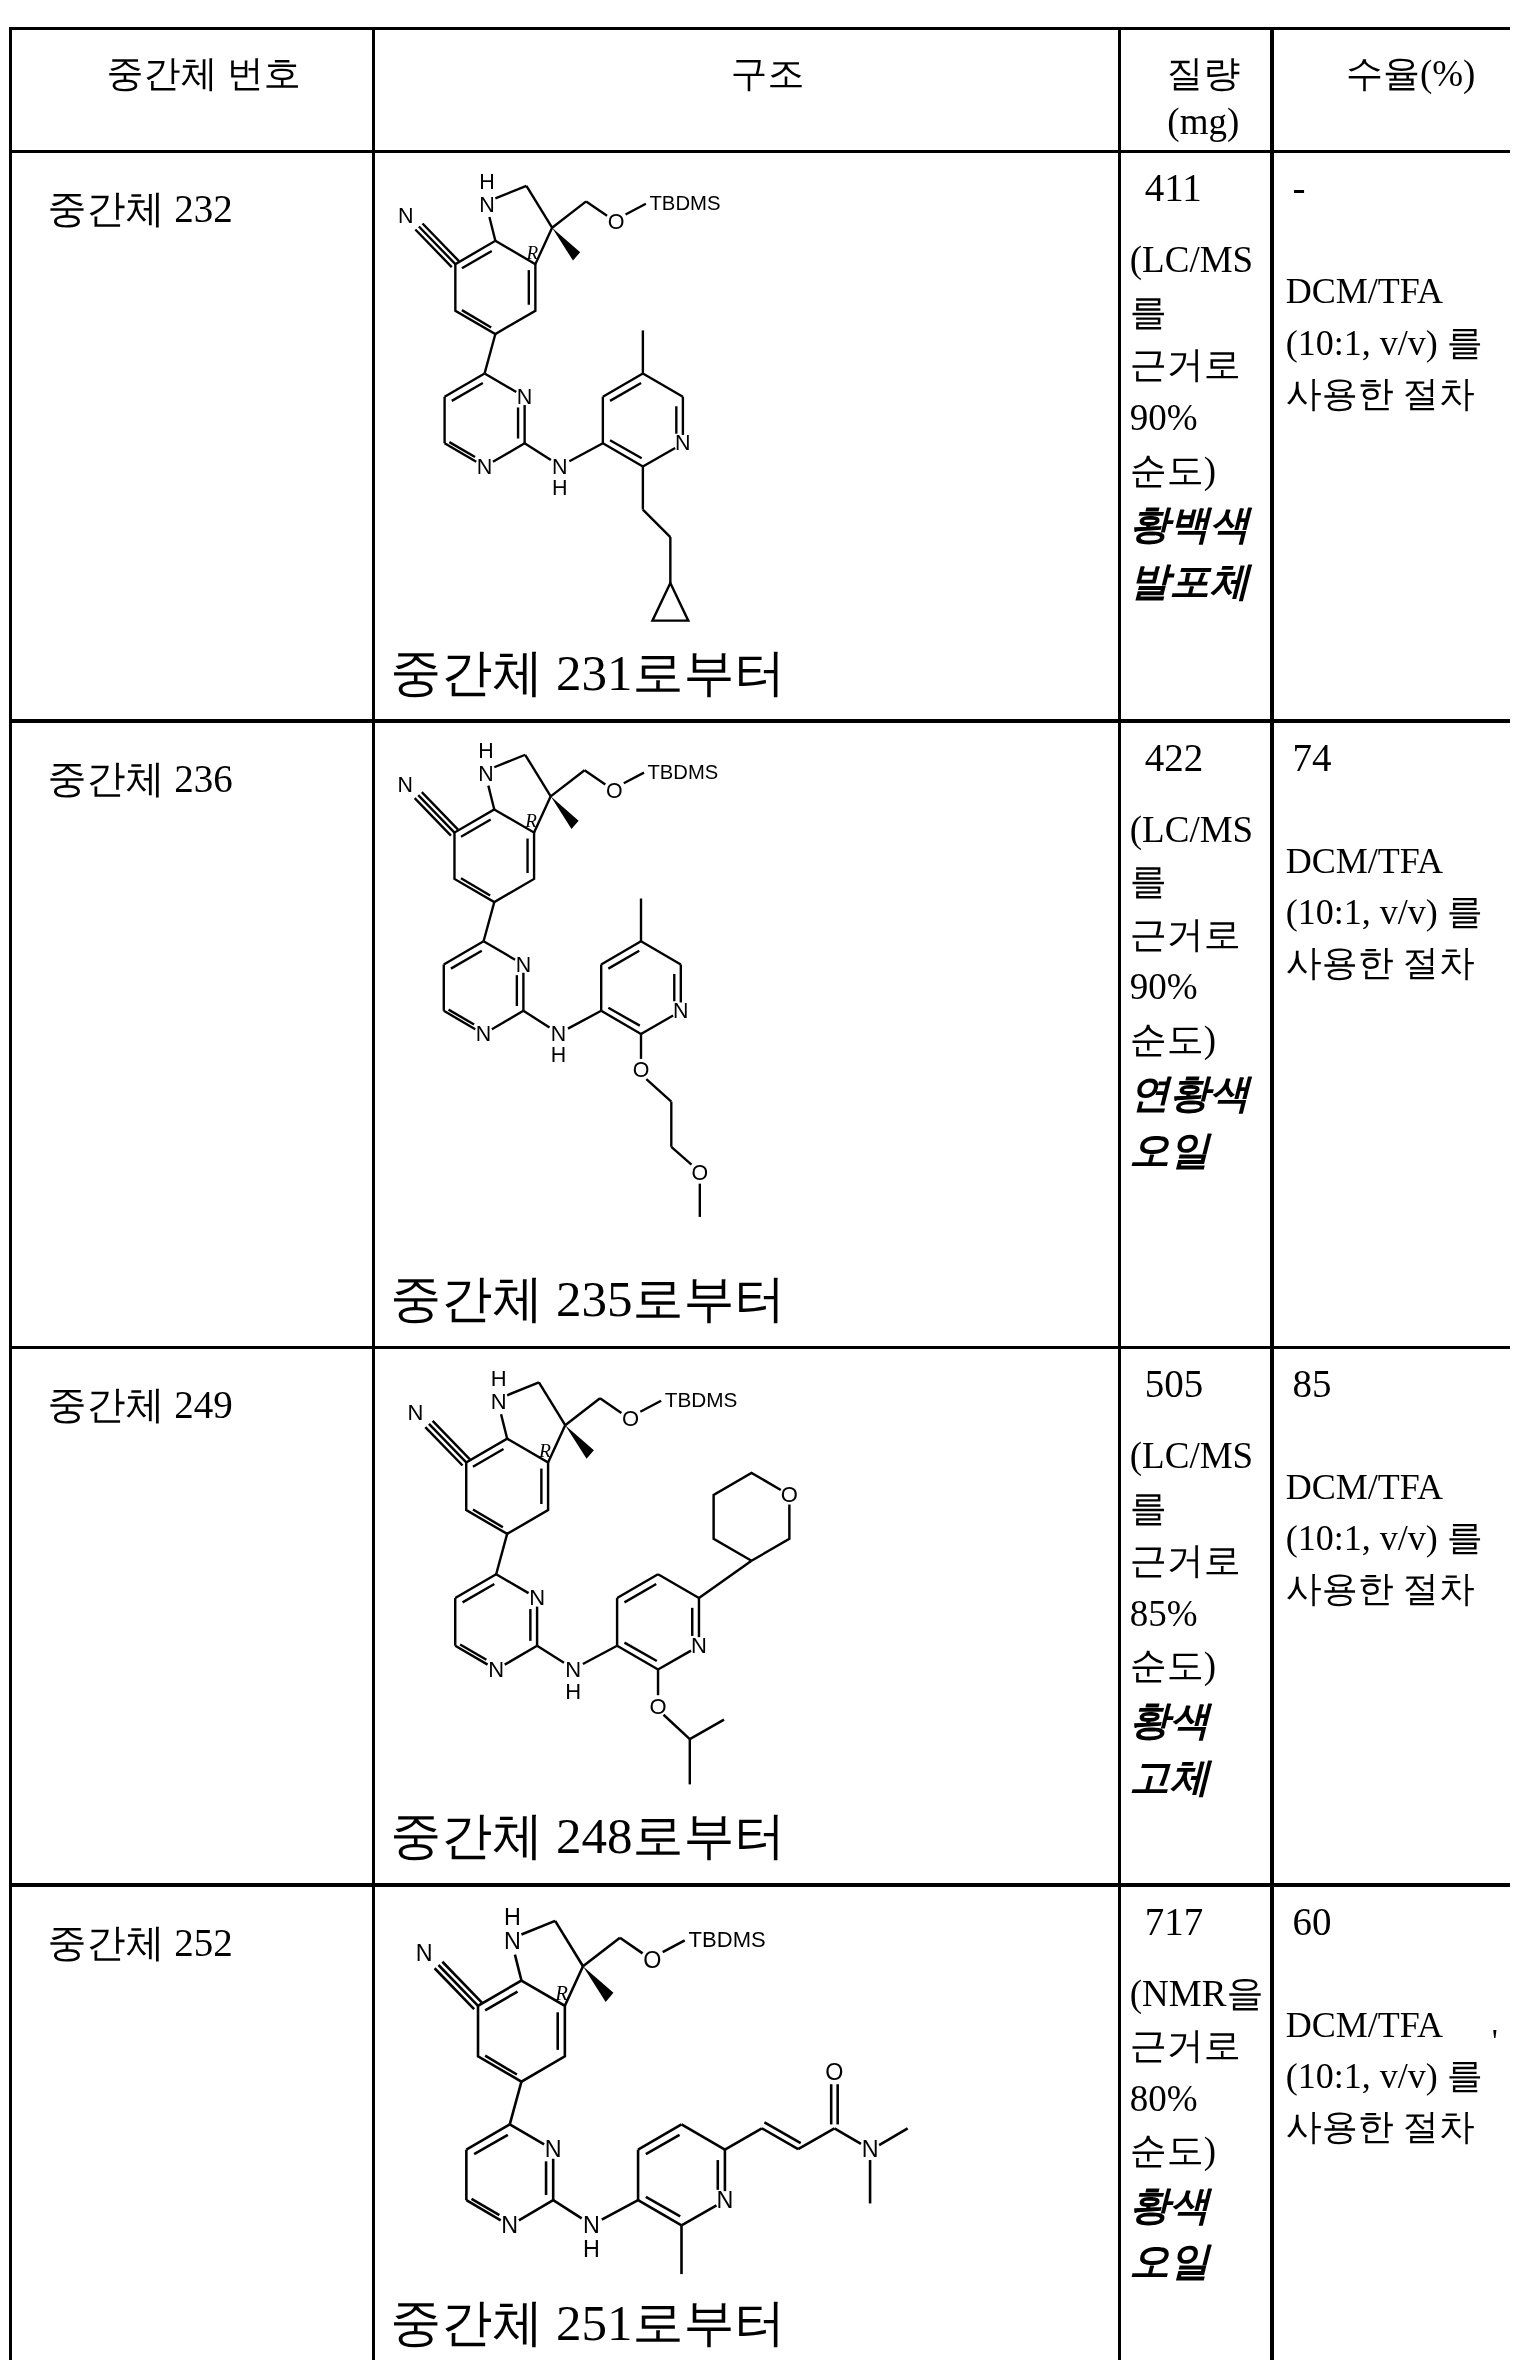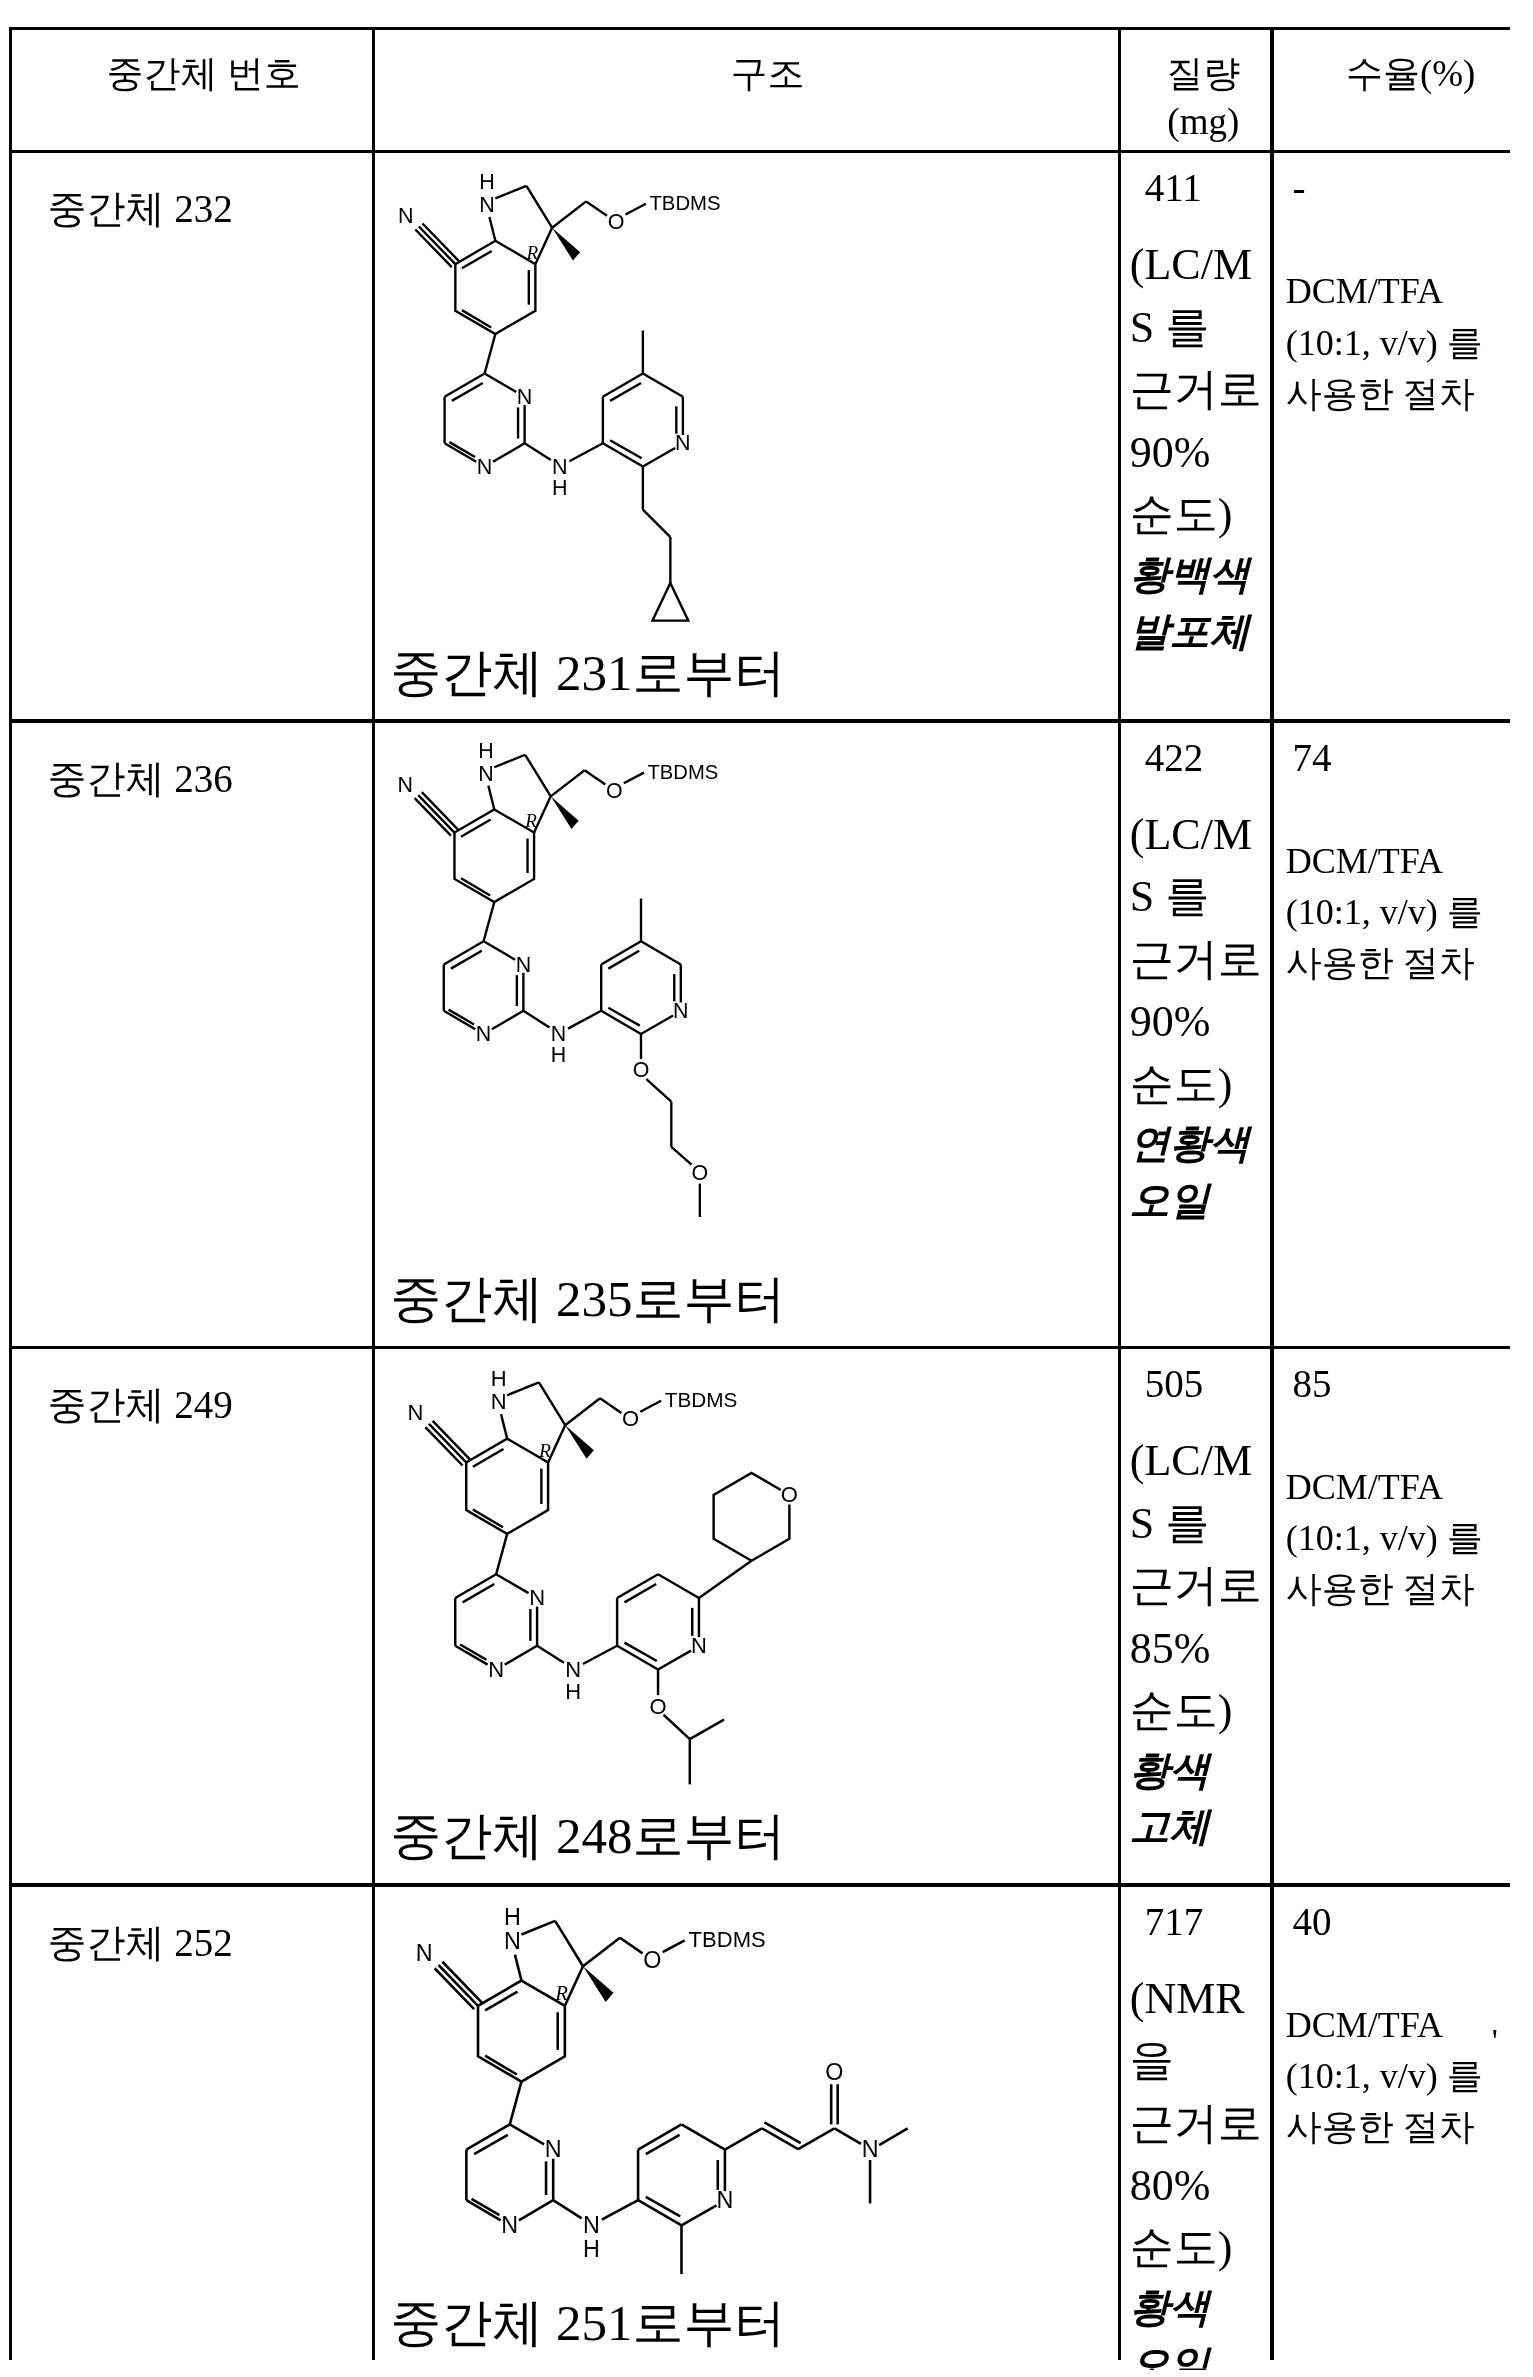--- a/index.html
+++ b/index.html
@@ -13,21 +13,21 @@
   .hcell{font-size:37px;padding:20px 0 0 24px;white-space:pre-line;line-height:1.3;text-align:center;}
   .h-struct{padding-left:42px;}
   .h-mass{padding-left:15px;}
   .h-yield{padding-left:31px;}
   .c-no{font-size:39px;padding:29px 8px 0 36px;}
   .c-struct{display:flex;flex-direction:column;justify-content:space-between;
             align-items:flex-start;padding:8.5px 0 10px 12px;}
   .caption{font-size:51px;margin-top:auto;padding:5px 0 1.7px 3.4px;}
   .c-mass{padding:12px 5px 0 8.5px;}
   .mass-val{font-size:39px;padding-left:15px;}
-  .note{font-size:44px;line-height:1.42;margin-top:24px;word-break:keep-all;
+  .note{font-size:37px;line-height:1.42;margin-top:24px;word-break:keep-all;
         overflow-wrap:break-word;}
   .appearance{font-size:40px;line-height:1.42;font-weight:bold;font-style:italic;
         word-break:keep-all;}
   .c-yield{padding:12px 6.8px 0 12px;}
   .yield-val{font-size:39px;padding-left:6.8px;}
   .procedure{font-size:36px;line-height:1.42;margin-top:56px;word-break:keep-all;}
   .stray{position:absolute;left:218px;top:135px;font-size:34px;}
   svg.struct{display:block;}
   svg text{stroke:none;fill:#000;}
 </style>
@@ -217,19 +217,19 @@
       <text x="748" y="445" text-anchor="middle" font-family="Liberation Sans, DejaVu Sans, sans-serif" font-size="36">N</text>
     </svg>
     <div class="caption">중간체 251로부터</div>
   </div>
   <div class="cell c-mass">
     <div class="mass-val">717</div>
     <div class="note">(NMR을 근거로 80% 순도)</div>
     <div class="appearance">황색 오일</div>
   </div>
   <div class="cell c-yield">
-    <div class="yield-val">40</div>
+    <div class="yield-val">60</div>
     <div class="procedure">DCM/TFA (10:1, v/v) 를 사용한 절차</div>
     <div class="stray">'</div>
   </div>
 
 </div>
 
 
 </body></html>

